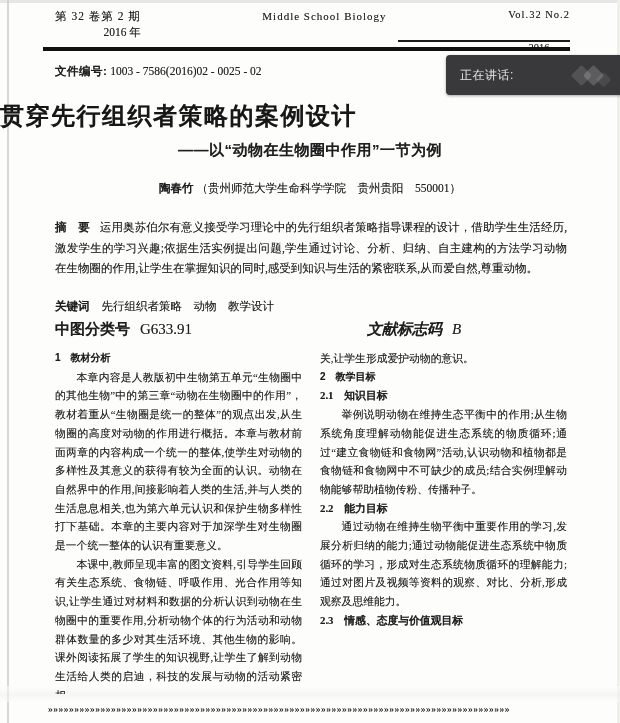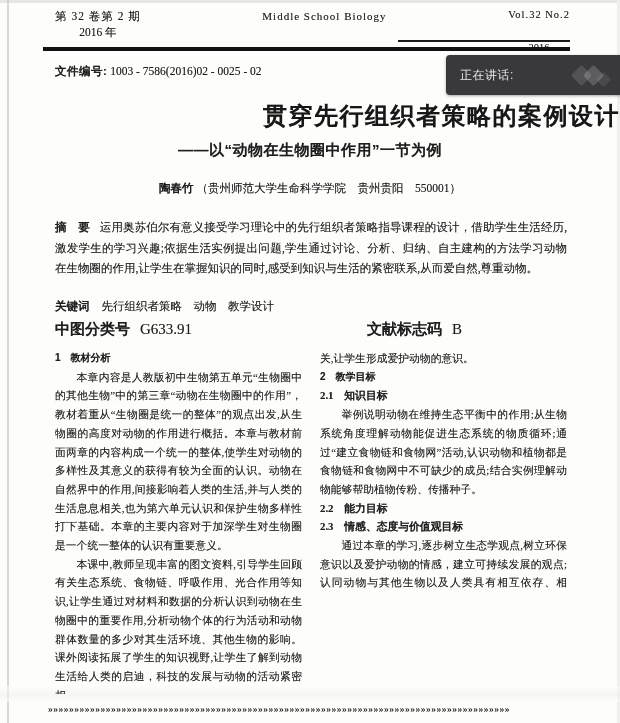--- a/index.html
+++ b/index.html
@@ -17,21 +17,21 @@
   
   .edge-top   { position:absolute; left:0; top:0; width:620px; height:3px; background:#e6e6e3; }
   .edge-left  { position:absolute; left:7px; top:0; width:2px; height:723px; background:#c9c9c6; opacity:.75; }
   .edge-right { position:absolute; right:0; top:0; width:3px; height:723px; background:#efefec; }
   .edge-bottom-wash { position:absolute; left:0; top:686px; width:620px; height:16px;
     background:linear-gradient(#fdfdfc, #f0f0ed 55%, #fdfdfc); opacity:.55; }
 
   
   .jheader { position:absolute; left:55px; top:9px; width:515px; display:flex; justify-content:space-between; }
   .jh-cell { text-align:center; }
-  .jh-left  { text-align:center; }
+  .jh-left  { text-align:right; }
   .jh-right { text-align:center; }
   .jh-l1 { font-size:11.5px; letter-spacing:1px; }
   .jh-l2 { font-size:11.5px; margin-top:1px; }
   .jh-center .jh-l1 { font-size:12.5px; letter-spacing:4px; font-weight:bold; }
   .jh-center .jh-l2 { font-size:11px; letter-spacing:1px; }
   .jh-right .jh-l1 { font-size:10.5px; }
   .jh-right .jh-l2 { font-size:10.5px; margin-top:22px; }
   .rule-thin  { position:absolute; left:398px; top:40px; width:172px; height:1.5px; background:#1a1a1a; }
   .rule-thick { position:absolute; left:43px; top:47px; width:527px; height:3.5px; background:#111; }
 
@@ -44,36 +44,36 @@
     display:flex; align-items:center;margin-left:16px; }
   .overlay-label { font-family:"Liberation Sans", sans-serif; font-size:12px; color:#e8e8e8;
     padding-left:14px; letter-spacing:.5px; }
   .overlay-logo { position:absolute; right:28px; top:8px; width:42px; height:26px; }
   .diamond { position:absolute; transform:rotate(45deg); border-radius:2px; }
   .d1 { left:2px;  top:5px; width:15px; height:15px; background:rgba(255,255,255,.13); }
   .d2 { left:14px; top:5px; width:15px; height:15px; background:rgba(255,255,255,.18); }
   .d3 { left:26px; top:11px; width:11px; height:11px; background:rgba(255,255,255,.09); }
 
   
-  .title { position:absolute; left:0; top:100px; width:620px; text-align:right;
+  .title { position:absolute; left:0; top:100px; width:620px; text-align:left;
     font-family:"Liberation Sans", sans-serif; font-weight:bold; font-size:24px; letter-spacing:1.5px; color:#171717; }
   .subtitle { position:absolute; left:0; top:141px; width:620px; text-align:center;
     font-family:"Liberation Sans", sans-serif; font-weight:bold; font-size:15px; letter-spacing:.5px; }
   .author { position:absolute; left:0; top:181px; width:620px; text-align:center; font-size:11.5px; }
   .author b { font-family:"Liberation Sans", sans-serif; }
 
   
   .abstract { position:absolute; left:55px; top:217px; width:512px;
     font-size:11.5px; line-height:20.5px; text-align:justify; text-justify:inter-ideograph; }
   .abstract b { font-family:"Liberation Sans", sans-serif; margin-right:10px; }
   .kwline { position:absolute; left:55px; top:299px; width:512px; font-size:11.5px; }
   .kwline b { font-family:Liberation Mono, monospace; margin-right:12px;text-align:right; }
   .clcrow { position:absolute; left:55px; top:320px; width:512px; font-size:15px; }
   .clcrow b { font-family:"Liberation Sans", sans-serif; margin-right:10px; }
-  .doccode { position:absolute; left:312px; top:0; }
+  .doccode { position:absolute; left:312px; top:0;font-style:italic; }
 
   
   .cols { position:absolute; left:55px; top:349px; width:512px; height:345px;
     display:flex; column-gap:18px; overflow:hidden; }
   .col { width:247px; font-size:10.8px; line-height:18.7px; text-align:justify; text-justify:inter-ideograph; }
   .col h3 { font-family:"Liberation Sans", sans-serif; font-size:10px; font-weight:bold;
     line-height:18.7px; margin:0; }
   .col h4 { font-family:"Liberation Serif", serif; font-size:10.8px; font-weight:bold;
     line-height:18.7px; margin:0; }
   .col p { text-indent:2em; margin:0; }
@@ -149,18 +149,18 @@
     <h3>1　教材分析</h3>
     <p>本章内容是人教版初中生物第五单元“生物圈中的其他生物”中的第三章“动物在生物圈中的作用”，教材着重从“生物圈是统一的整体”的观点出发,从生物圈的高度对动物的作用进行概括。本章与教材前面两章的内容构成一个统一的整体,使学生对动物的多样性及其意义的获得有较为全面的认识。动物在自然界中的作用,间接影响着人类的生活,并与人类的生活息息相关,也为第六单元认识和保护生物多样性打下基础。本章的主要内容对于加深学生对生物圈是一个统一整体的认识有重要意义。</p>
     <p class="runover">本课中,教师呈现丰富的图文资料,引导学生回顾有关生态系统、食物链、呼吸作用、光合作用等知识,让学生通过对材料和数据的分析认识到动物在生物圈中的重要作用,分析动物个体的行为活动和动物群体数量的多少对其生活环境、其他生物的影响。课外阅读拓展了学生的知识视野,让学生了解到动物生活给人类的启迪，科技的发展与动物的活动紧密相</p>
   </div>
   <div class="col soft">
     <p class="noindent">关,让学生形成爱护动物的意识。</p>
     <h3>2　教学目标</h3>
     <h4>2.1　知识目标</h4>
     <p>举例说明动物在维持生态平衡中的作用;从生物系统角度理解动物能促进生态系统的物质循环;通过“建立食物链和食物网”活动,认识动物和植物都是食物链和食物网中不可缺少的成员;结合实例理解动物能够帮助植物传粉、传播种子。</p>
     <h4>2.2　能力目标</h4>
+    <p>通过动物在维持生物平衡中重要作用的学习,发展分析归纳的能力;通过动物能促进生态系统中物质循环的学习，形成对生态系统物质循环的理解能力;通过对图片及视频等资料的观察、对比、分析,形成观察及思维能力。</p>
     <h4>2.3　情感、态度与价值观目标</h4>
-    <p class="runover">通过本章的学习,逐步树立生态学观点,树立环保意识以及爱护动物的情感，建立可持续发展的观点;认同动物与其他生物以及人类具有相互依存、相</p>
   </div>
 </div>
 
 <div class="cutline">»»»»»»»»»»»»»»»»»»»»»»»»»»»»»»»»»»»»»»»»»»»»»»»»»»»»»»»»»»»»»»»»»»»»»»»»»»»»»»»»»»»»»»»»</div>
 
 </body></html>

